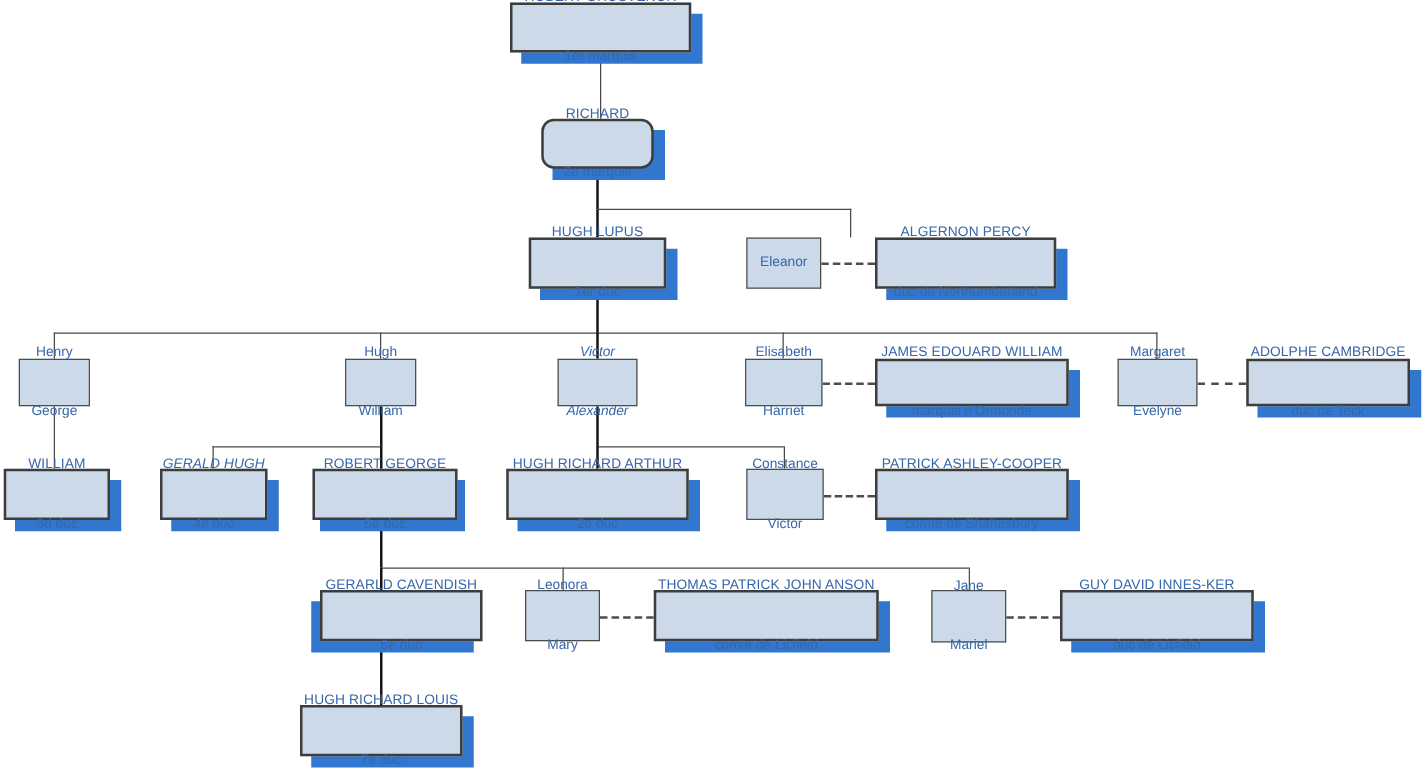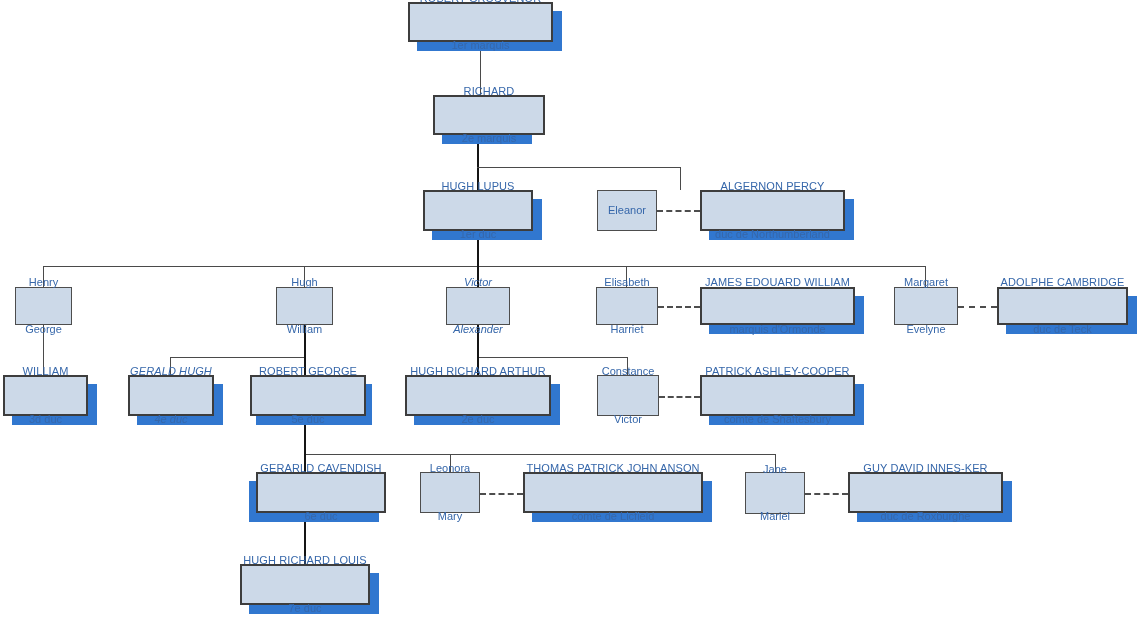--- a/index.html
+++ b/index.html
@@ -127,21 +127,21 @@
       <div class="shadow" style="left: 249px; top: 481px; width: 130px; height: 41px;"></div>
       <div class="shadow" style="left: 532px; top: 481px; width: 180px; height: 41px;"></div>
       <div class="shadow" style="left: 857px; top: 481px; width: 155px; height: 41px;"></div>
       <div class="shadow" style="left: 249px; top: 573px; width: 130px; height: 41px;"></div>
     </div>
   <div id="layer-nodes">
       <div class="node titled" style="left: 408px; top: 2px; width: 145px; height: 40px;">
         <span class="l1">ROBERT GROSVENOR</span>
         <span class="l2">1er marquis</span>
       </div>
-      <div class="node titled" style="left: 433px; top: 95px; width: 112px; height: 40px;">
+      <div class="node titled" style="left: 433px; top: 95px; width: 90px; height: 40px; border-radius: 10px;">
         <span class="l1">RICHARD</span>
         <span class="l2">2e marquis</span>
       </div>
       <div class="node titled" style="left: 423px; top: 190px; width: 110px; height: 41px;">
         <span class="l1">HUGH LUPUS</span>
         <span class="l2">1er duc</span>
       </div>
       <div class="node plain" style="left: 597px; top: 190px; width: 60px; height: 41px;">
         <span class="l1">Eleanor</span>
       </div>
@@ -212,20 +212,20 @@
       <div class="node titled" style="left: 523px; top: 472px; width: 180px; height: 41px;">
         <span class="l1">THOMAS PATRICK JOHN ANSON</span>
         <span class="l2">comte de Licfield</span>
       </div>
       <div class="node plain" style="left: 745px; top: 472px; width: 60px; height: 42px;">
         <span class="l1">Jane</span>
         <span class="l2">Mariel</span>
       </div>
       <div class="node titled" style="left: 848px; top: 472px; width: 155px; height: 41px;">
         <span class="l1">GUY DAVID INNES-KER</span>
-        <span class="l2">duc de Roxburghe</span>
+        <span class="l2">duc de Licfield</span>
       </div>
       <div class="node titled" style="left: 240px; top: 564px; width: 130px; height: 41px;">
         <span class="l1">HUGH RICHARD LOUIS</span>
         <span class="l2">7e duc</span>
       </div>
     </div>
 </div>
 
 </body></html>

